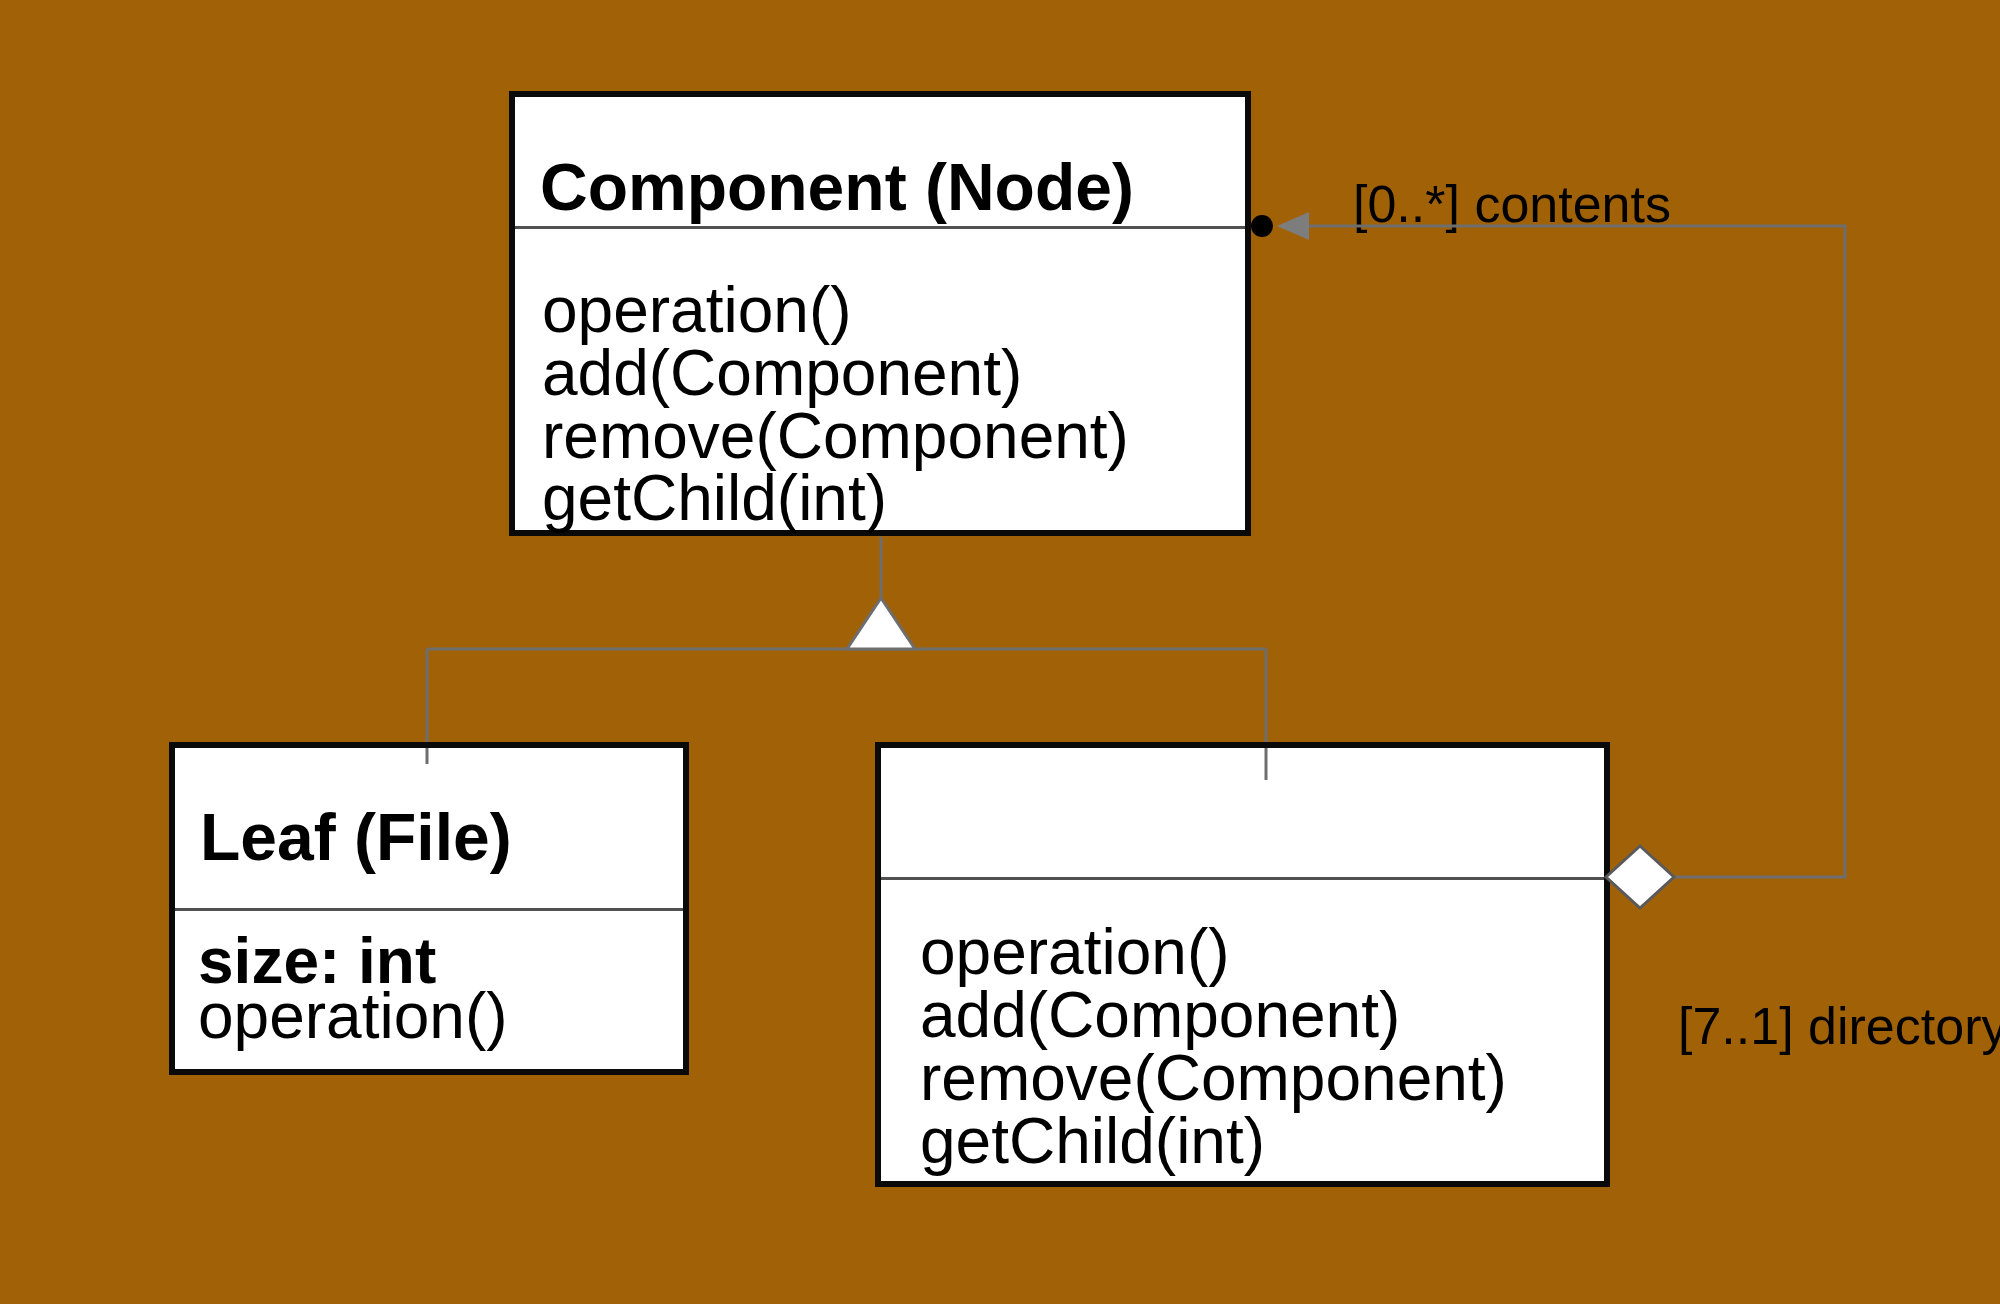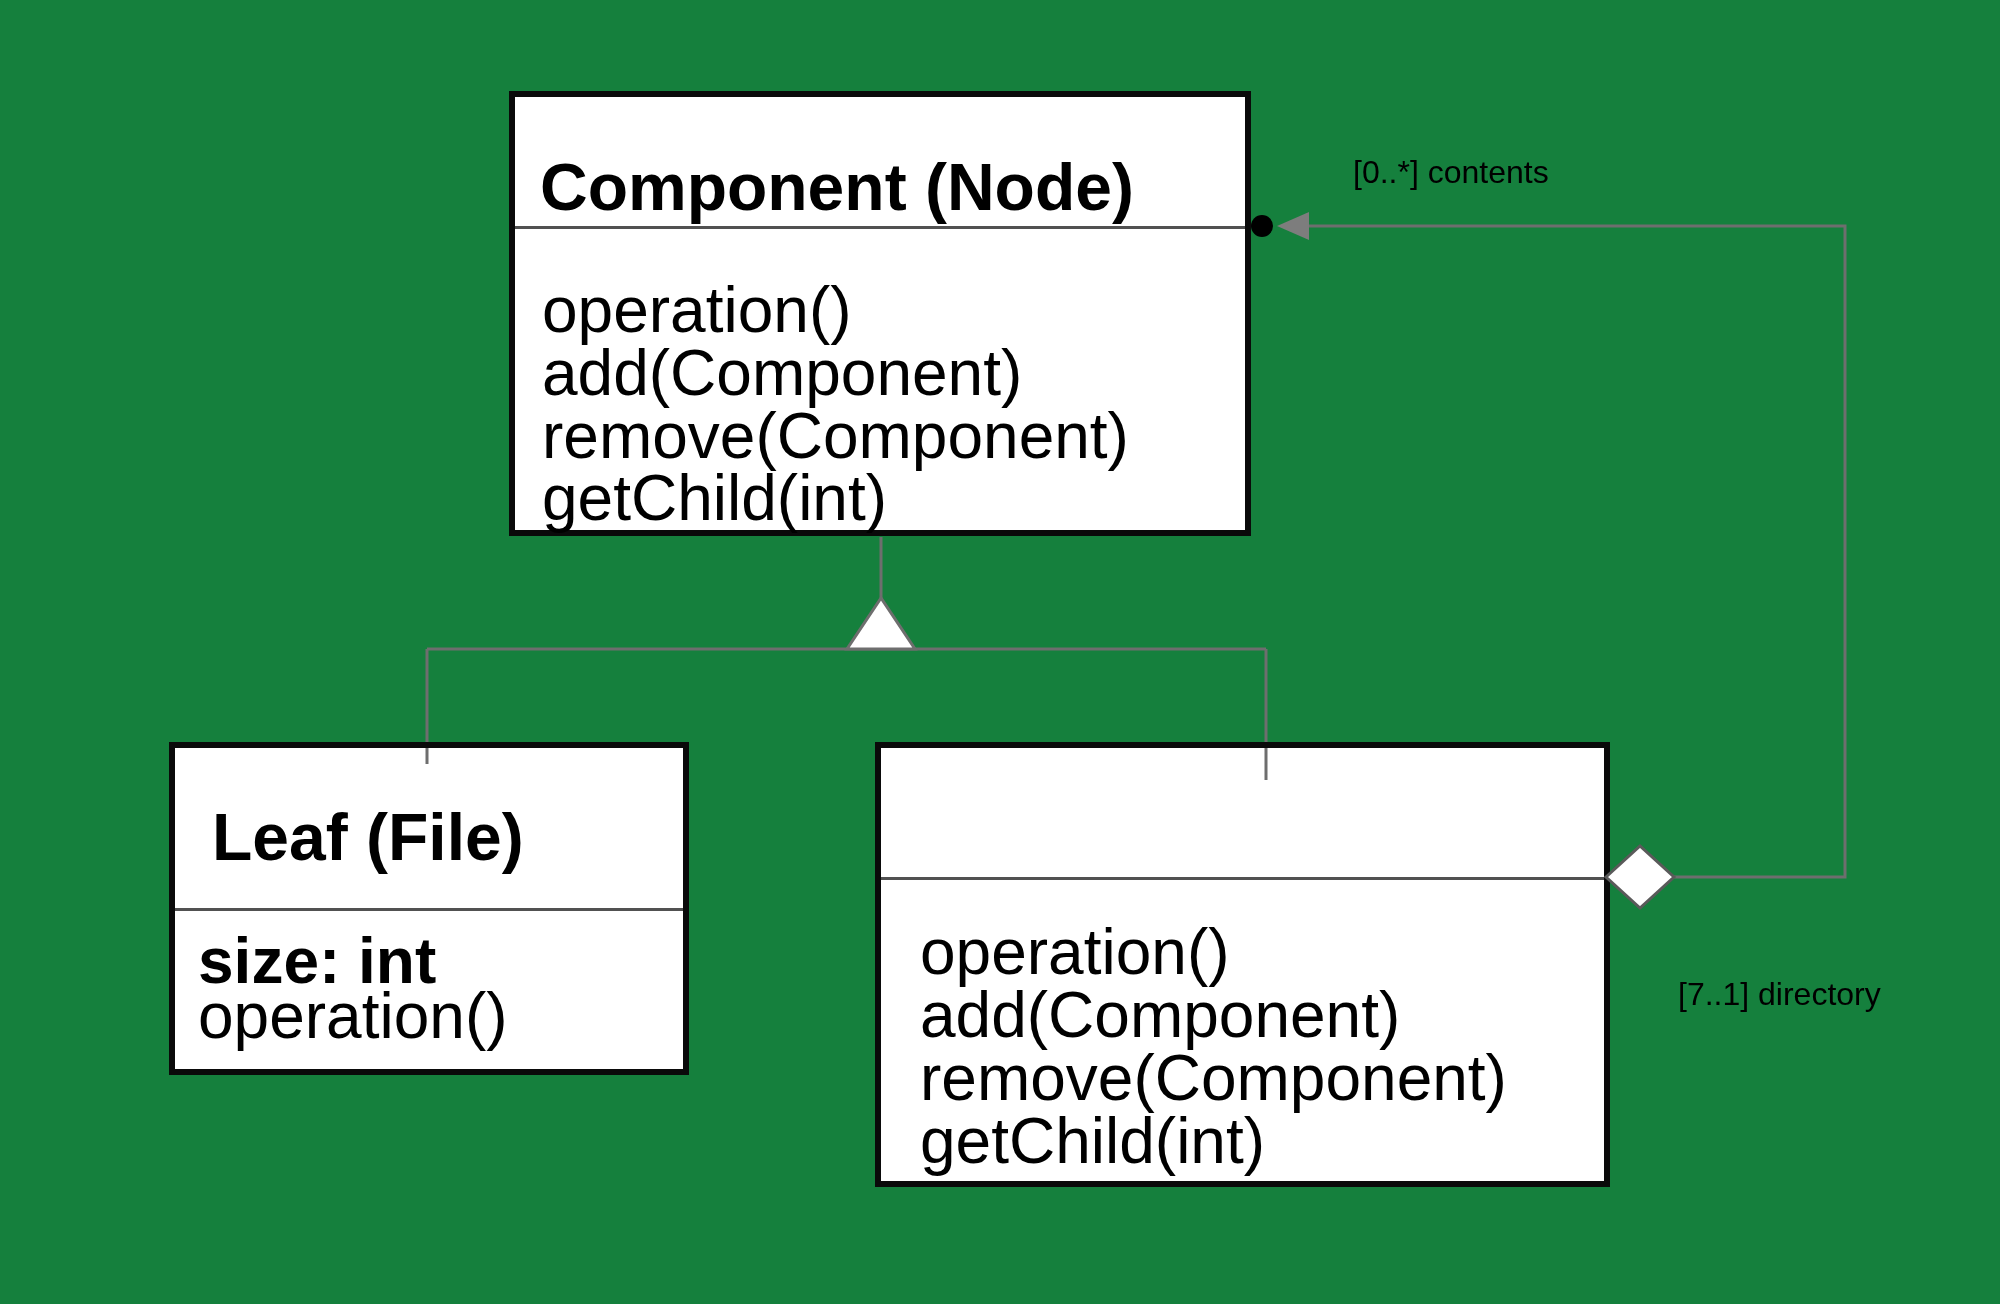--- a/index.html
+++ b/index.html
@@ -1,20 +1,20 @@
 <!DOCTYPE html>
 <html><head>
 <meta charset="utf-8">
 <style>
   html, body { margin: 0; padding: 0; background: #ffffff; }
   .canvas {
     position: relative;
     width: 2000px;
     height: 1304px;
-    background: #15803d;
+    background: #a16207;
     font-family: "Liberation Sans", "DejaVu Sans", sans-serif;
     color: #000000;
     overflow: hidden;
   }
   .class-box {
     position: absolute;
     background: #ffffff;
     border: 6px solid #0a0a0a;
     box-sizing: border-box;
   }
@@ -33,23 +33,24 @@
     white-space: nowrap;
   }
   .member {
     position: absolute;
     font-size: 64px;
     line-height: 48px;
     white-space: nowrap;
   }
   .assoc-label {
     position: absolute;
-    font-size: 32px;
+    font-size: 52px;
     line-height: 46px;
     white-space: nowrap;
+    margin-top: 32px;
   }
   svg.connectors {
     position: absolute;
     left: 0;
     top: 0;
     pointer-events: none;
   }
   .line { fill: none; stroke-width: 3; }
   .tri { fill: #ffffff; stroke-width: 3; }
   .diamond { fill: #ffffff; stroke-width: 3; }
@@ -64,21 +65,21 @@
   </div>
   <div class="cls-title" style="left:540px; top:154px;">Component (Node)</div>
   <div class="member" style="left:542px; top:286px;">operation()</div>
   <div class="member" style="left:542px; top:349px;">add(Component)</div>
   <div class="member" style="left:542px; top:412px;">remove(Component)</div>
   <div class="member" style="left:542px; top:474px;">getChild(int)</div>
 
   <div class="class-box" style="left:169px; top:742px; width:520px; height:333px;">
     <div class="separator" style="top:160px;"></div>
   </div>
-  <div class="cls-title" style="left:200px; top:804px;margin-left:12px;">Leaf (File)</div>
+  <div class="cls-title" style="left:200px; top:804px;">Leaf (File)</div>
   <div class="member" style="left:198px; top:937px;font-weight:bold;">size: int</div>
   <div class="member" style="left:198px; top:992px;">operation()</div>
 
   <div class="class-box" style="left:875px; top:742px; width:735px; height:445px;">
     <div class="separator" style="top:129px;"></div>
   </div>
   <div class="member" style="left:920px; top:928px;">operation()</div>
   <div class="member" style="left:920px; top:991px;">add(Component)</div>
   <div class="member" style="left:920px; top:1054px;">remove(Component)</div>
   <div class="member" style="left:920px; top:1117px;">getChild(int)</div>

